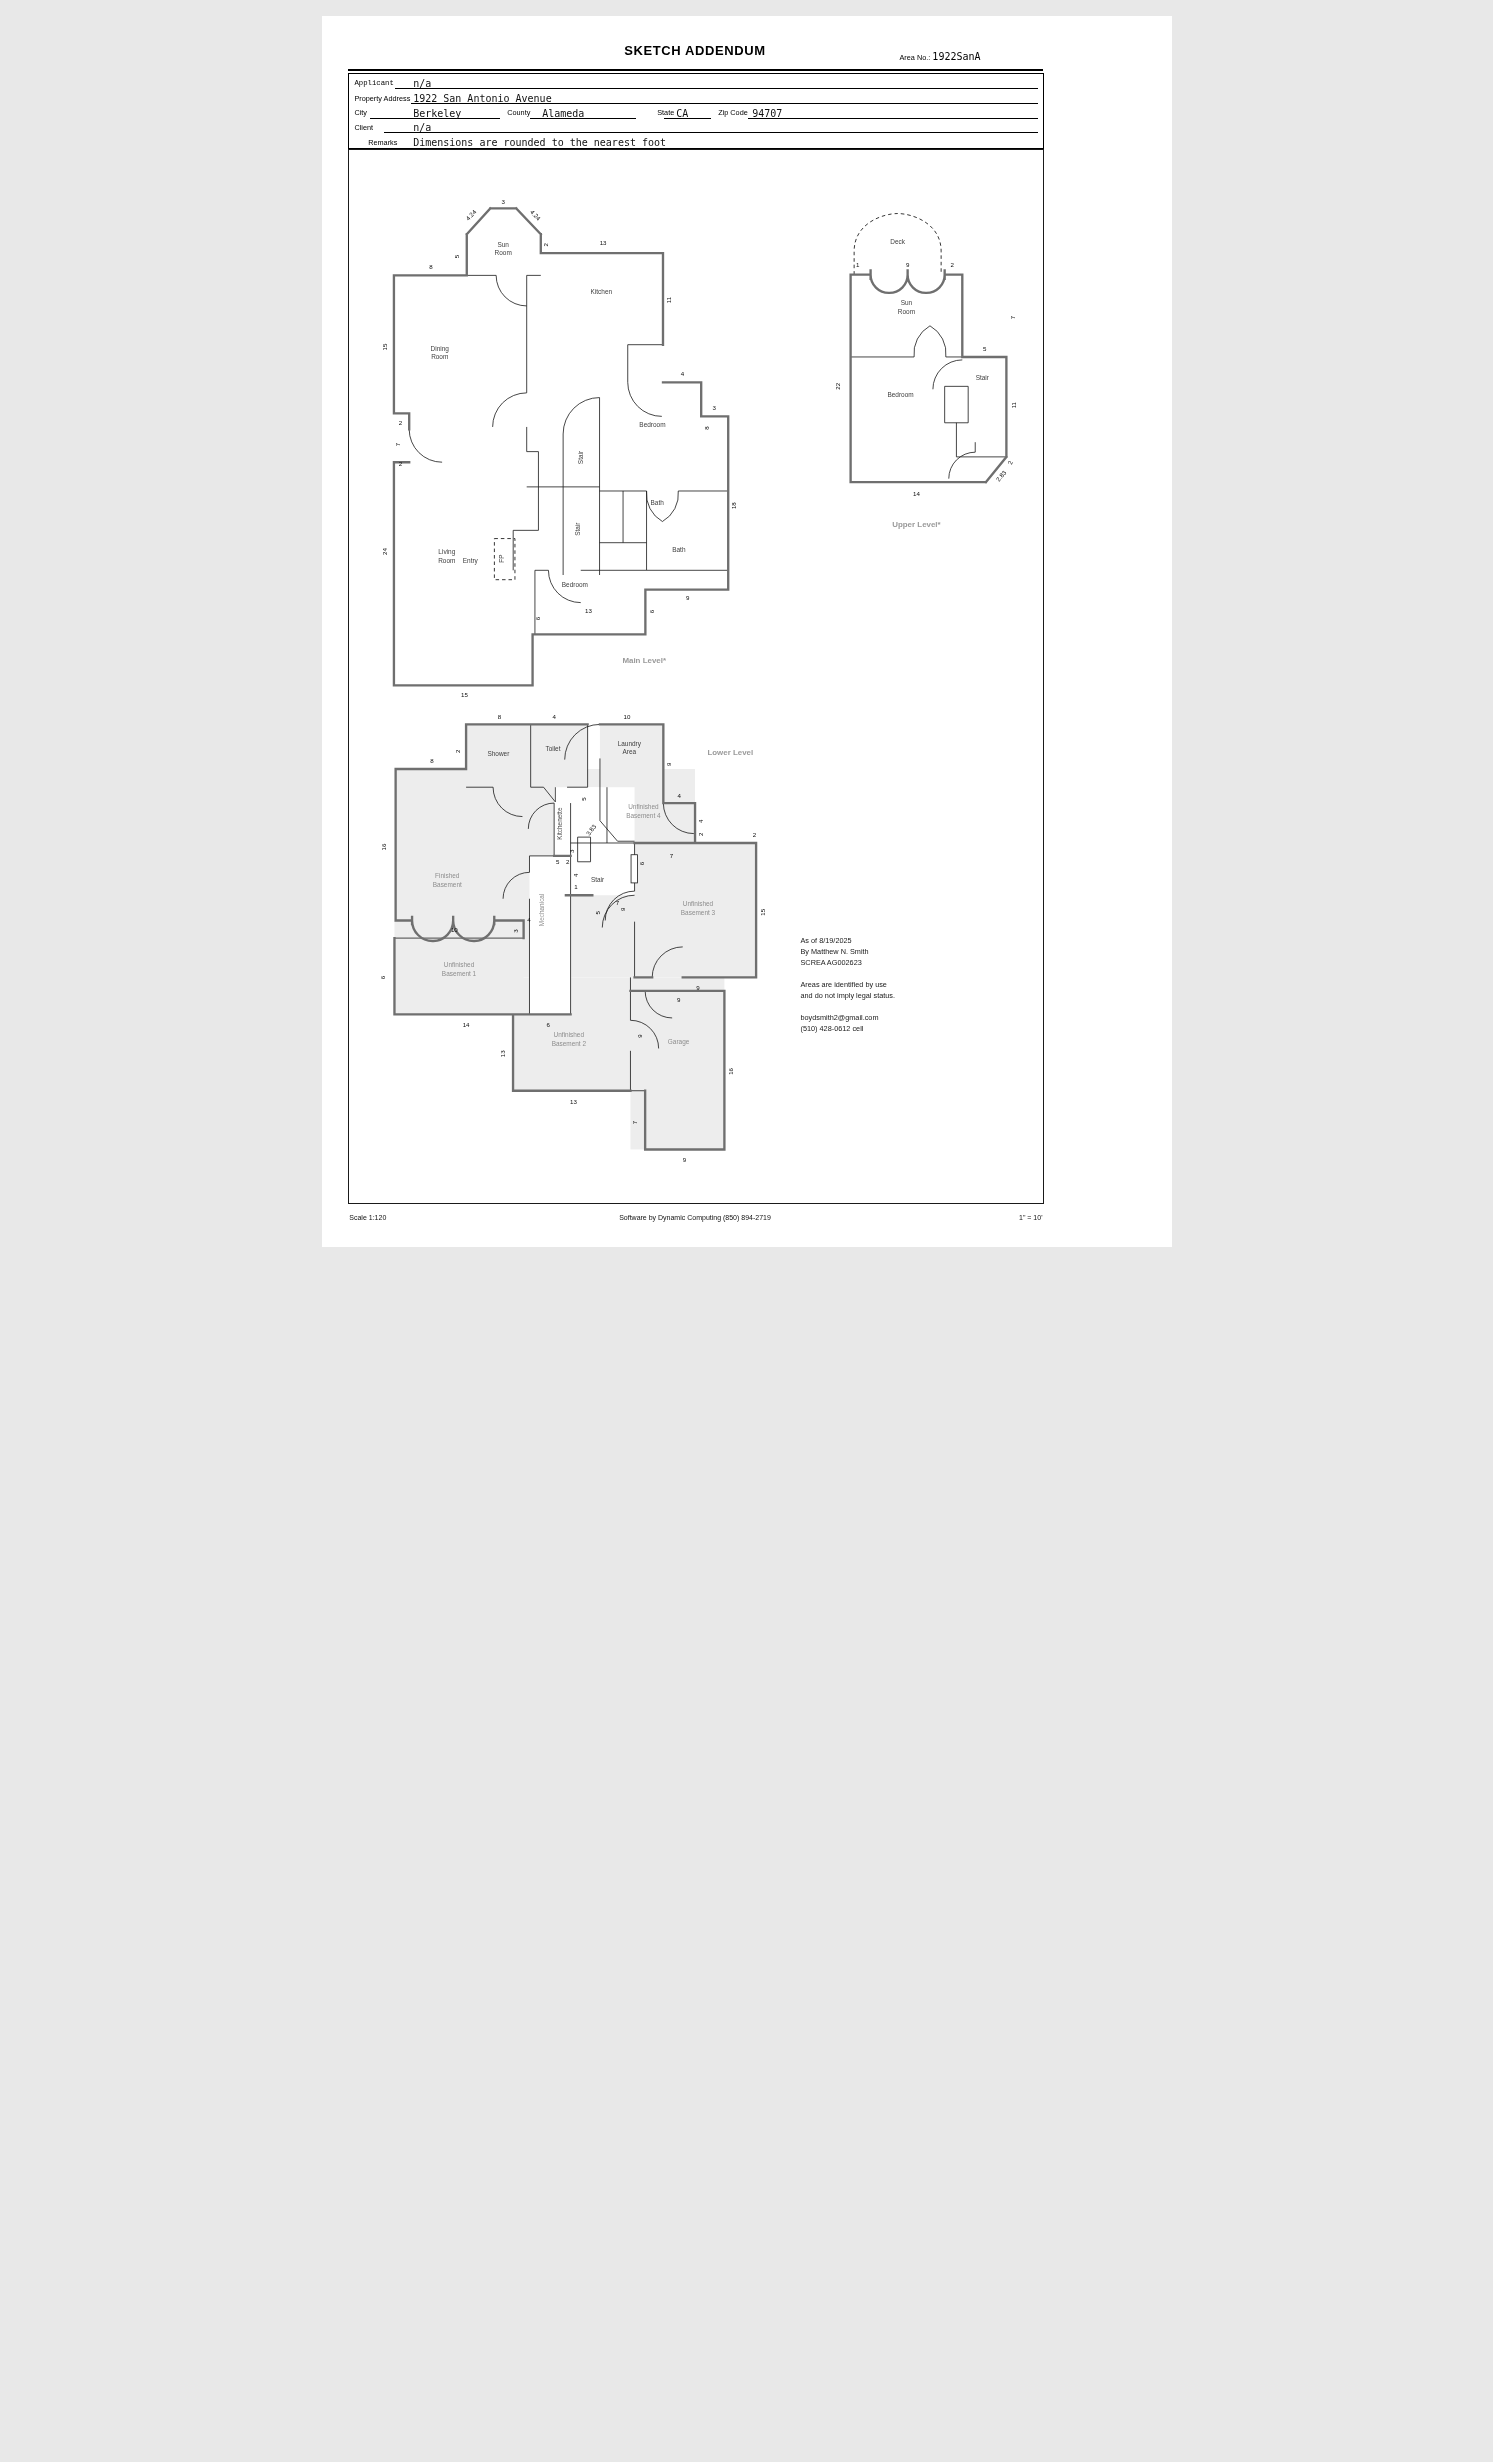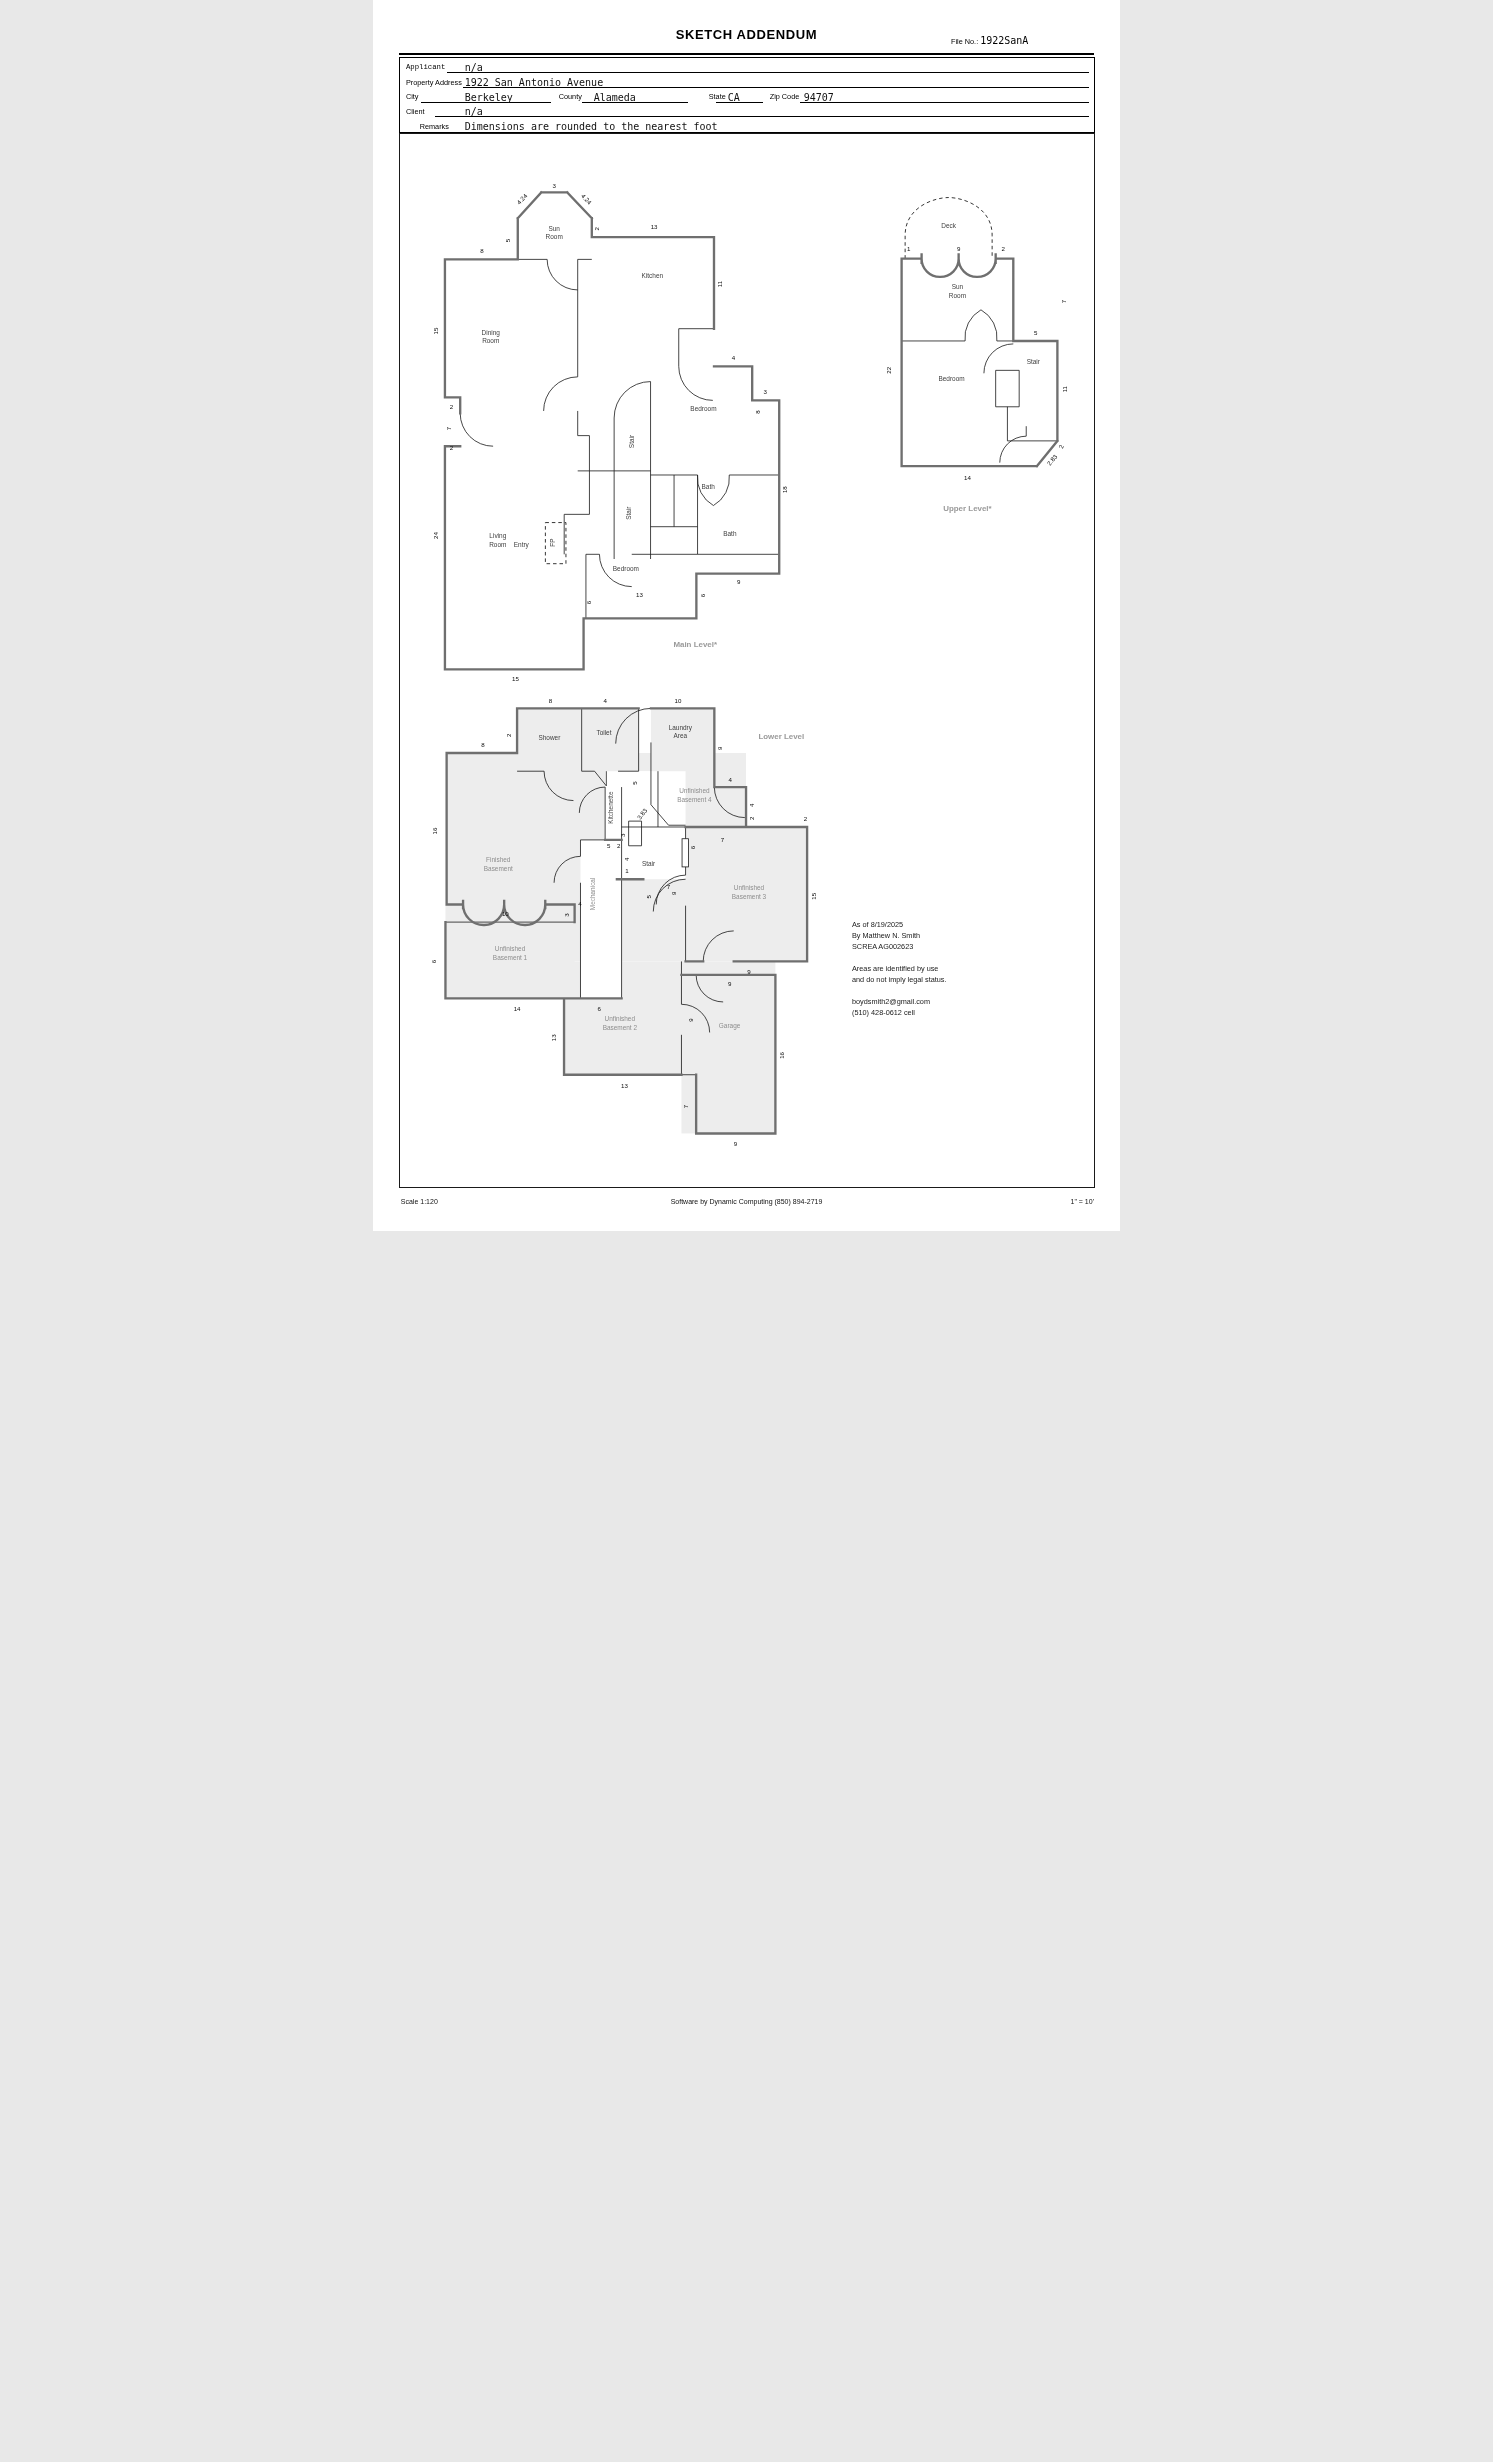--- a/index.html
+++ b/index.html
@@ -1,16 +1,16 @@
 <!DOCTYPE html>
 <html style="font-size:9.4px"><head>
 <meta charset="utf-8">
 <style>
   html,body{margin:0;padding:0;background:#e8e8e8;}
-  .page{position:relative;width:747px;height:1231px;background:#ffffff;margin:0 auto;
+  .page{position:relative;width:850px;height:1231px;background:#ffffff;margin:16px auto;
         font-family:"Liberation Sans",sans-serif;color:#111;overflow:hidden;}
   .abs{position:absolute;}
   
   .title{left:26px;top:27px;width:695px;text-align:center;font-size:13px;font-weight:bold;
          letter-spacing:0.6px;color:#000;}
   .fileno{left:578px;top:35px;font-size:7.3px;color:#000;white-space:nowrap;}
   .fileno .mono{font-family:"DejaVu Sans Mono","Liberation Mono",monospace;font-size:10px;}
   .rule{left:26px;top:53px;width:695px;height:1.8px;background:#000;}
   
   .formbox{left:26px;top:57px;width:694px;height:74px;border:0.9px solid #000;}
@@ -42,21 +42,21 @@
   .footer .fc{position:absolute;left:0;width:100%;text-align:center;}
   .footer .fr{position:absolute;right:0;}
 </style>
 </head>
 <body>
 
 <div class="page">
 
   <div class="abs title">SKETCH ADDENDUM</div>
   <div class="abs fileno">
-    <span>File No.:</span>
+    <span>Area No.:</span>
     <span class="mono">1922SanA</span>
   </div>
   <div class="abs rule"></div>
 
   <div class="abs formbox">
     <div class="frow" style="top:1.2px;">
       <span class="flabel" style="left:1.2px;font-family:Liberation Mono, monospace;">Applicant</span>
       <span class="fline" style="left:42px;right:0;"></span>
       <span class="fval" style="left:60px;">n/a</span>
     </div>

